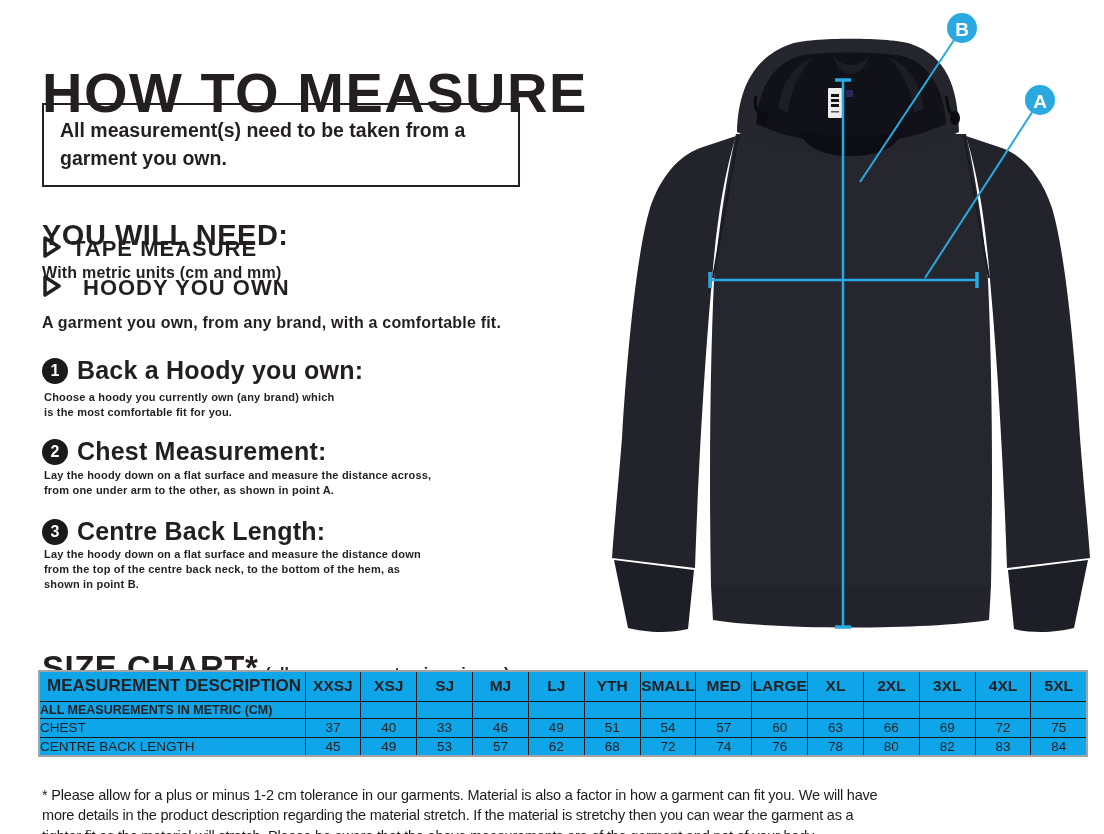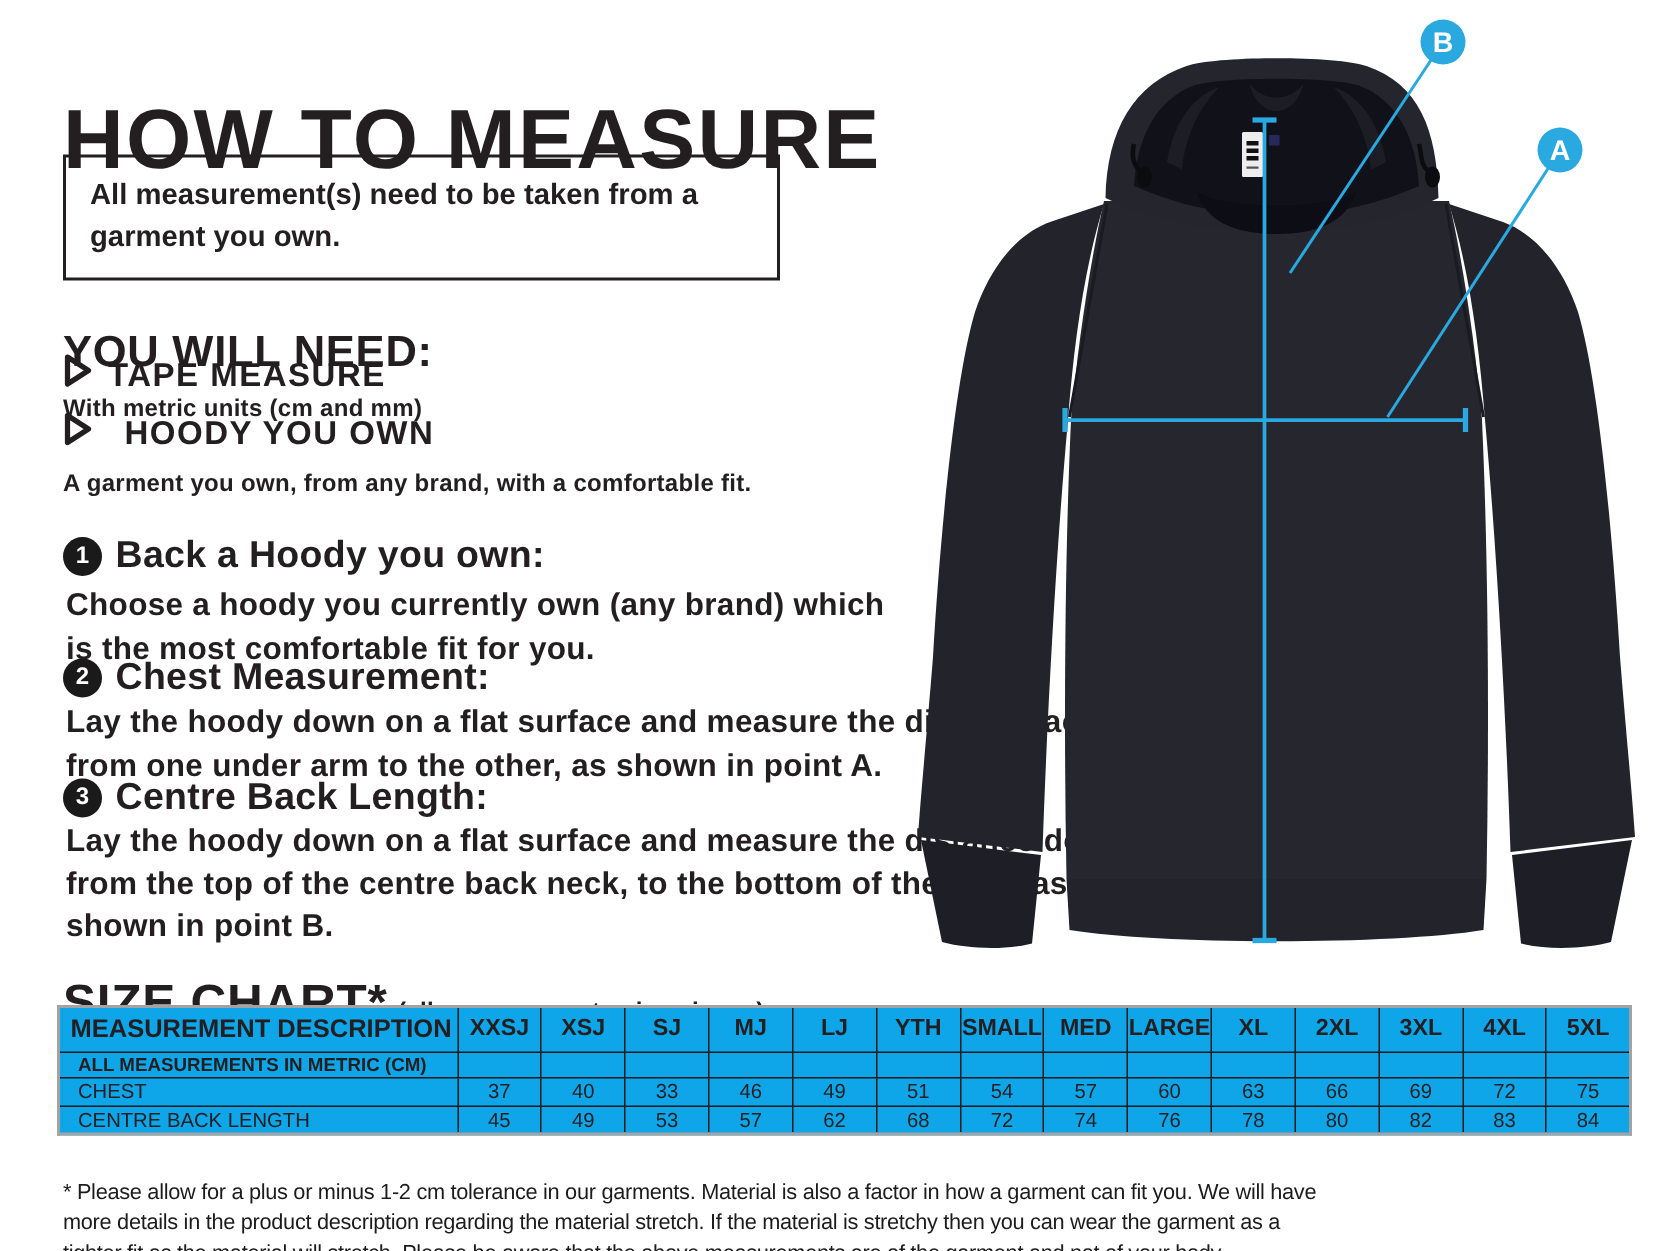--- a/index.html
+++ b/index.html
@@ -20,35 +20,35 @@
   .need-title-row{display:flex;align-items:center;gap:10px;left:42px;}
   .need-title{font-size:22px;font-weight:800;letter-spacing:1px;}
   .need-desc{left:42px;font-size:16px;font-weight:700;letter-spacing:.2px;text-align:center;}
   .step-header{display:flex;align-items:center;gap:9px;left:42px;}
   .step-badge{
     width:26px;height:26px;border-radius:50%;background:#1a1a1a;color:#fff;
     display:flex;align-items:center;justify-content:center;font-size:16px;font-weight:700;flex:0 0 auto;
   }
   .step-title{font-size:25px;font-weight:800;letter-spacing:.2px;}
   .step-desc{
-    left:44px;font-size:21px;font-weight:700;line-height:1.36;white-space:pre-line;letter-spacing:.2px;
+    left:44px;font-size:11px;font-weight:700;line-height:1.36;white-space:pre-line;letter-spacing:.2px;
   }
   .size-chart-heading{left:42px;top:622px;font-size:33px;font-weight:800;letter-spacing:.5px;}
   .size-chart-sub{font-size:16px;font-weight:700;letter-spacing:.2px;margin-left:7px;}
   table.size-chart{
     left:38px;top:670px;width:1050px;border-collapse:collapse;table-layout:fixed;
     border:2px solid #a3a3a3;position:absolute;background:#0ea5e9;
   }
   table.size-chart th,table.size-chart td{border:1.5px solid #1a1a1a;box-sizing:border-box;}
   table.size-chart thead th{
     height:30px;font-size:15.5px;font-weight:700;text-align:center;padding:0;
   }
   table.size-chart thead th:first-child{text-align:left;padding-left:7px;font-size:17px;}
   table.size-chart td{height:19px;font-size:13.5px;font-weight:400;text-align:center;padding:0;}
-  table.size-chart td:first-child{text-align:left;padding-left:12px;}
+  table.size-chart td:first-child{text-align:left;padding-left:0;}
   table.size-chart tr.metric-row td{height:17px;font-size:12.5px;font-weight:700;}
   .footnote{
     left:42px;top:770px;width:1010px;font-size:14.5px;font-weight:400;line-height:1.42;
     white-space:pre-line;letter-spacing:-.2px;color:#1c1c1c;
   }
   .hoodie-wrap{left:598px;top:8px;width:506px;height:672px;}
 </style>
 </head>
 <body>
 

